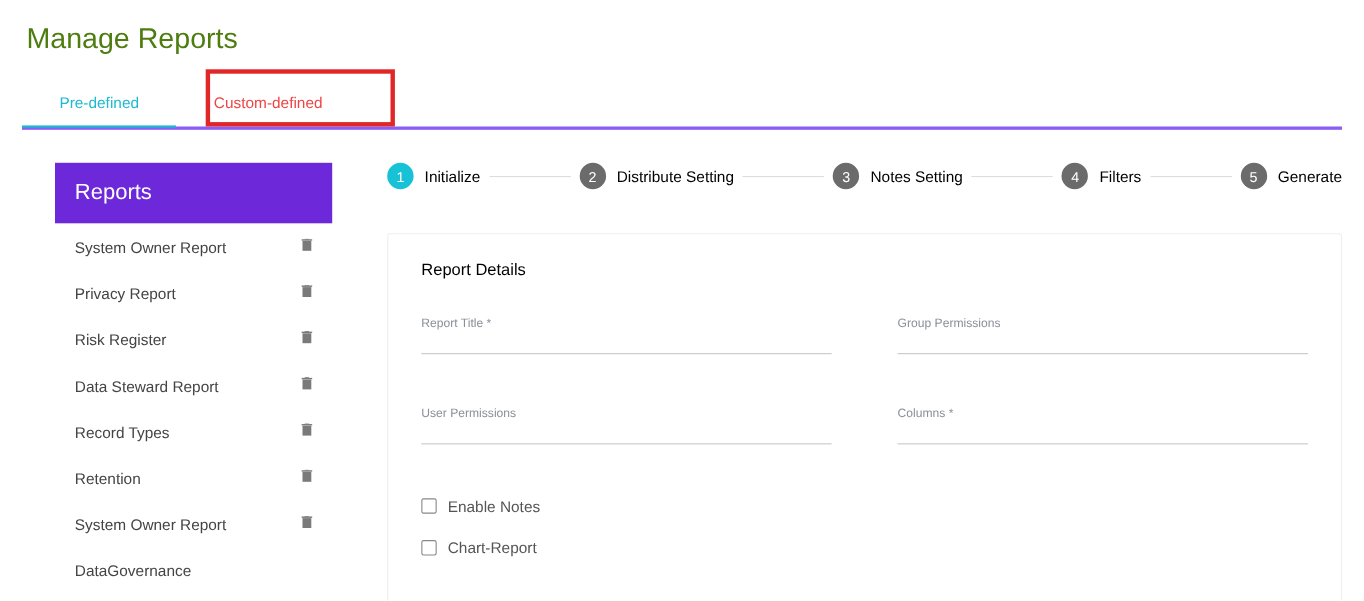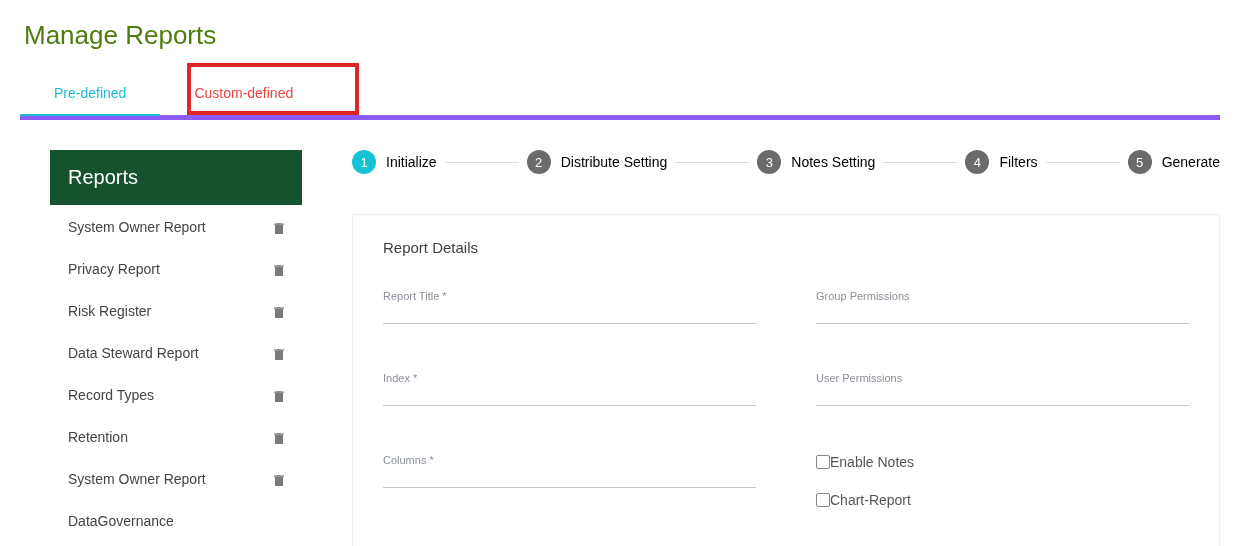--- a/index.html
+++ b/index.html
@@ -16,21 +16,21 @@
       padding: 10px 20px 0 20px;
     }
     .page-title {
       color: #4d7c0f;
       font-size: 26px;
       font-weight: 400;
       margin: 10px 0 20px 4px;
     }
     .tabs {
       display: flex;
-      border-bottom: 5px solid #8b5cf6;
+      border-bottom: 3px solid #8b5cf6;
       position: relative;
     }
     .tab {
       padding: 14px 34px;
       color: #ef4444;
       font-size: 14px;
       cursor: pointer;
       position: relative;
     }
     .tab.active {
@@ -51,30 +51,30 @@
     .main {
       display: flex;
       gap: 50px;
       margin-top: 30px;
     }
     .sidebar {
       width: 252px;
       margin-left: 30px;
     }
     .sidebar-header {
-      background: #14532d;
+      background: #6d28d9;
       color: #fff;
       font-size: 20px;
       font-weight: 400;
       padding: 16px 18px;
     }
     .sidebar-item {
       display: flex;
       justify-content: space-between;
-      align-items: flex-end;
+      align-items: flex-start;
       padding: 14px 18px 12px 18px;
       color: #444;
       font-size: 14px;
     }
     .trash-icon {
       width: 10px;
       height: 12px;
       display: inline-block;
       position: relative;
     }
@@ -112,21 +112,21 @@
       background: #ddd;
     }
     .card {
       border: 1px solid #eee;
       border-radius: 2px;
       padding: 24px 30px 40px 30px;
       box-shadow: 0 0 0 rgba(0,0,0,0);
     }
     .card-title {
       font-size: 15px;
-      color: #404040;
+      color: #000000;
       margin-bottom: 34px;
     }
     .form-grid {
       display: grid;
       grid-template-columns: 1fr 1fr;
       column-gap: 60px;
       row-gap: 48px;
       align-items: start;
     }
     .field {
@@ -138,20 +138,21 @@
       display:block;
       padding-bottom: 4px;
     }
     .underline {
       border-bottom: 1px solid #c8c8c8;
       height: 18px;
     }
     .check-row {
       display:flex;
       align-items:center;
+      gap:10px;
       margin-bottom: 22px;
       color:#555;
       font-size:14px;
     }
     .checkbox {
       width:14px; height:14px;
       border:1.5px solid #888;
       border-radius:2px;
     }
   </style>
@@ -276,24 +277,20 @@
 
       <div class="card">
         <div class="card-title">Report Details</div>
         <div class="form-grid">
           <div class="field">
             <span class="field-label">Report Title *</span>
             <div class="underline"></div>
           </div>
           <div class="field">
             <span class="field-label">Group Permissions</span>
-            <div class="underline"></div>
-          </div>
-          <div class="field">
-            <span class="field-label">Index *</span>
             <div class="underline"></div>
           </div>
           <div class="field">
             <span class="field-label">User Permissions</span>
             <div class="underline"></div>
           </div>
           <div class="field">
             <span class="field-label">Columns *</span>
             <div class="underline"></div>
           </div>

